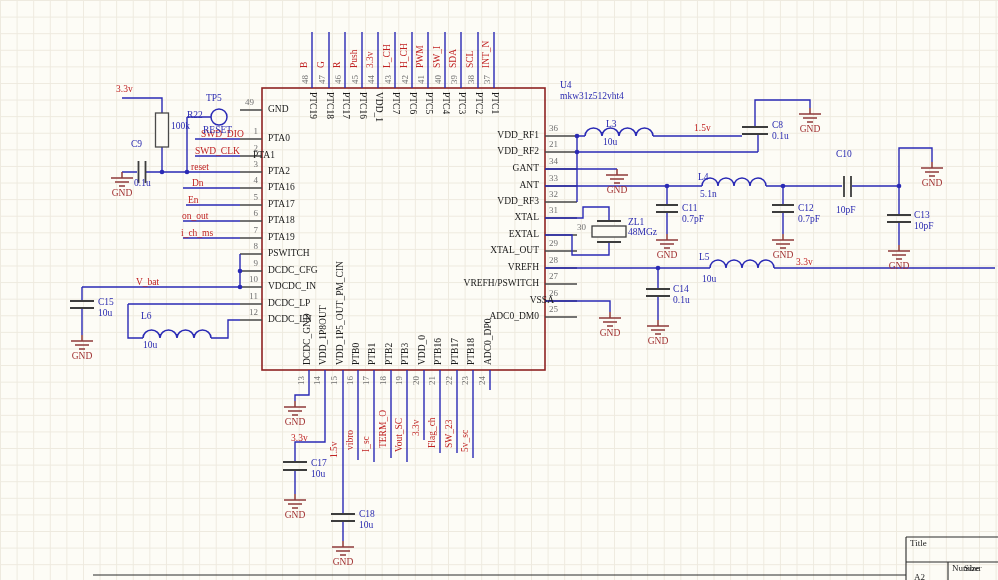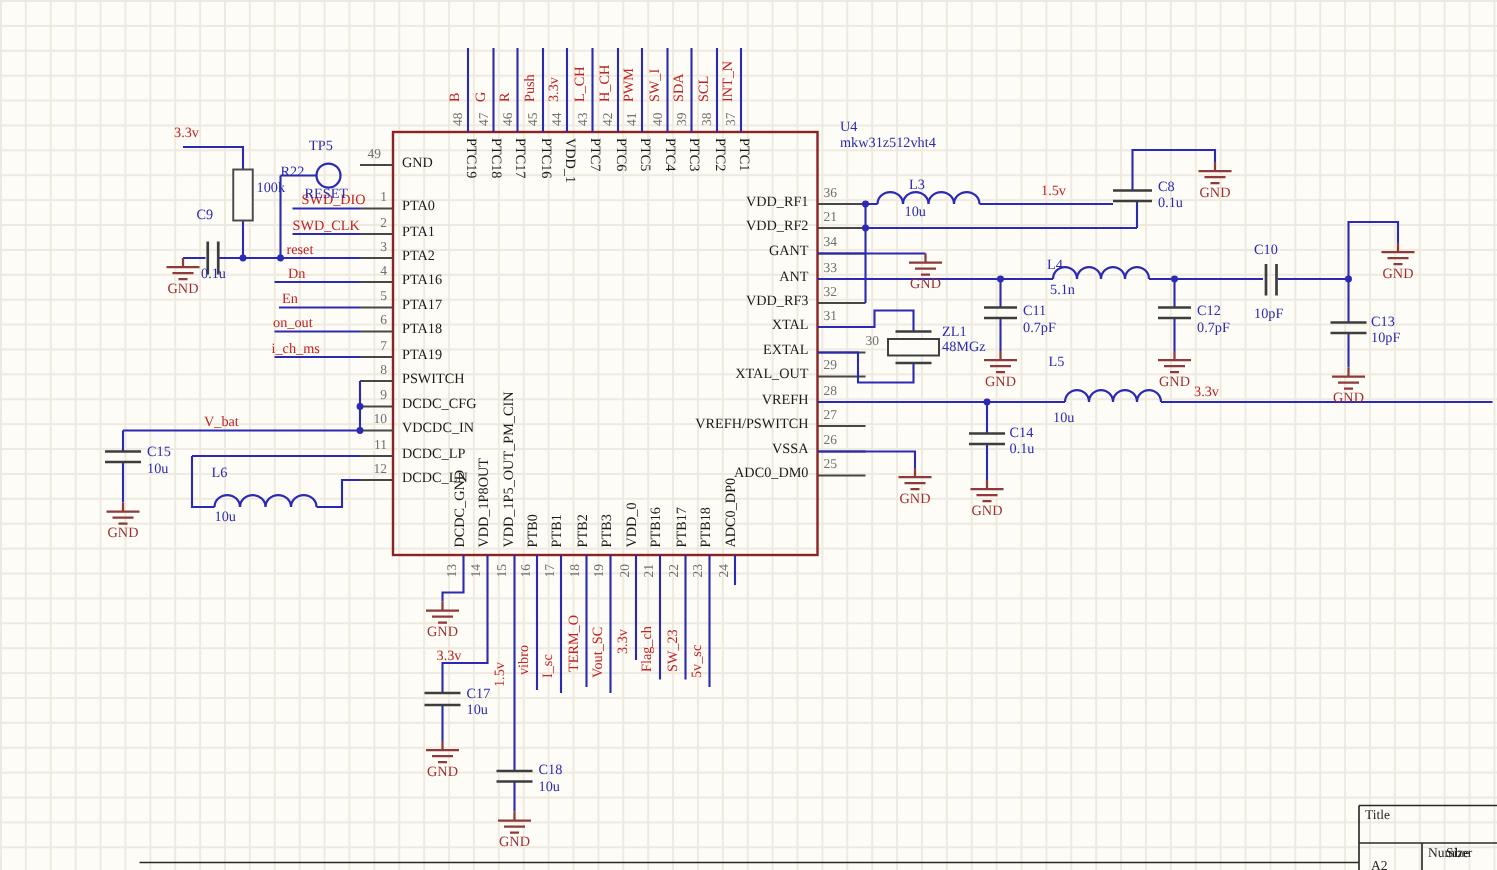--- a/index.html
+++ b/index.html
@@ -139,21 +139,21 @@
 <span class="t pn ra" style="left:234px;top:209px;width:24px">6</span>
 <span class="t pn ra" style="left:234px;top:226px;width:24px">7</span>
 <span class="t pn ra" style="left:234px;top:242px;width:24px">8</span>
 <span class="t pn ra" style="left:234px;top:259px;width:24px">9</span>
 <span class="t pn ra" style="left:234px;top:275px;width:24px">10</span>
 <span class="t pn ra" style="left:234px;top:292px;width:24px">11</span>
 <span class="t pn ra" style="left:234px;top:308px;width:24px">12</span>
 
 <span class="t nm" style="left:268px;top:105px">GND</span>
 <span class="t nm" style="left:268px;top:134px">PTA0</span>
-<span class="t nm" style="left:268px;top:151px">PTA1</span>
+<span class="t nm" style="left:253px;top:151px">PTA1</span>
 <span class="t nm" style="left:268px;top:167px">PTA2</span>
 <span class="t nm" style="left:268px;top:183px">PTA16</span>
 <span class="t nm" style="left:268px;top:200px">PTA17</span>
 <span class="t nm" style="left:268px;top:216px">PTA18</span>
 <span class="t nm" style="left:268px;top:233px">PTA19</span>
 <span class="t nm" style="left:268px;top:249px">PSWITCH</span>
 <span class="t nm" style="left:268px;top:266px">DCDC_CFG</span>
 <span class="t nm" style="left:268px;top:282px">VDCDC_IN</span>
 <span class="t nm" style="left:268px;top:299px">DCDC_LP</span>
 <span class="t nm" style="left:268px;top:315px">DCDC_LN</span>
@@ -183,21 +183,21 @@
 <span class="t nm ra" style="left:429px;top:131px;width:110px">VDD_RF1</span>
 <span class="t nm ra" style="left:429px;top:147px;width:110px">VDD_RF2</span>
 <span class="t nm ra" style="left:429px;top:164px;width:110px">GANT</span>
 <span class="t nm ra" style="left:429px;top:181px;width:110px">ANT</span>
 <span class="t nm ra" style="left:429px;top:197px;width:110px">VDD_RF3</span>
 <span class="t nm ra" style="left:429px;top:213px;width:110px">XTAL</span>
 <span class="t nm ra" style="left:429px;top:230px;width:110px">EXTAL</span>
 <span class="t nm ra" style="left:429px;top:246px;width:110px">XTAL_OUT</span>
 <span class="t nm ra" style="left:429px;top:263px;width:110px">VREFH</span>
 <span class="t nm ra" style="left:429px;top:279px;width:110px">VREFH/PSWITCH</span>
-<span class="t nm ra" style="left:429px;top:296px;width:110px">VSSA</span>
+<span class="t nm ra" style="left:444px;top:296px;width:110px">VSSA</span>
 <span class="t nm ra" style="left:429px;top:312px;width:110px">ADC0_DM0</span>
 
 <span class="t net vt" style="left:300px;top:68px">B</span>
 <span class="t net vt" style="left:317px;top:68px">G</span>
 <span class="t net vt" style="left:333px;top:68px">R</span>
 <span class="t net vt" style="left:350px;top:68px">Push</span>
 <span class="t net vt" style="left:366px;top:68px">3.3v</span>
 <span class="t net vt" style="left:383px;top:68px">L_CH</span>
 <span class="t net vt" style="left:400px;top:68px">H_CH</span>
 <span class="t net vt" style="left:416px;top:68px">PWM</span>
@@ -290,27 +290,27 @@
 <span class="t ref" style="left:606px;top:120px">L3</span>
 <span class="t ref" style="left:603px;top:138px">10u</span>
 <span class="t ref" style="left:772px;top:121px">C8</span>
 <span class="t ref" style="left:772px;top:132px">0.1u</span>
 <span class="t ref" style="left:698px;top:173px">L4</span>
 <span class="t ref" style="left:700px;top:190px">5.1n</span>
 <span class="t ref" style="left:682px;top:204px">C11</span>
 <span class="t ref" style="left:682px;top:215px">0.7pF</span>
 <span class="t ref" style="left:798px;top:204px">C12</span>
 <span class="t ref" style="left:798px;top:215px">0.7pF</span>
-<span class="t ref" style="left:836px;top:163px">C10</span>
+<span class="t ref" style="left:836px;top:150px">C10</span>
 <span class="t ref" style="left:836px;top:206px">10pF</span>
 <span class="t ref" style="left:914px;top:211px">C13</span>
 <span class="t ref" style="left:914px;top:222px">10pF</span>
 <span class="t ref" style="left:628px;top:218px">ZL1</span>
 <span class="t ref" style="left:628px;top:228px">48MGz</span>
-<span class="t ref" style="left:699px;top:238px">L5</span>
+<span class="t ref" style="left:699px;top:253px">L5</span>
 <span class="t ref" style="left:702px;top:275px">10u</span>
 <span class="t ref" style="left:673px;top:285px">C14</span>
 <span class="t ref" style="left:673px;top:296px">0.1u</span>
 
 <span class="t gt" style="left:108px;top:189px">GND</span>
 <span class="t gt" style="left:68px;top:352px">GND</span>
 <span class="t gt" style="left:281px;top:418px">GND</span>
 <span class="t gt" style="left:281px;top:511px">GND</span>
 <span class="t gt" style="left:329px;top:558px">GND</span>
 <span class="t gt" style="left:603px;top:186px">GND</span>

